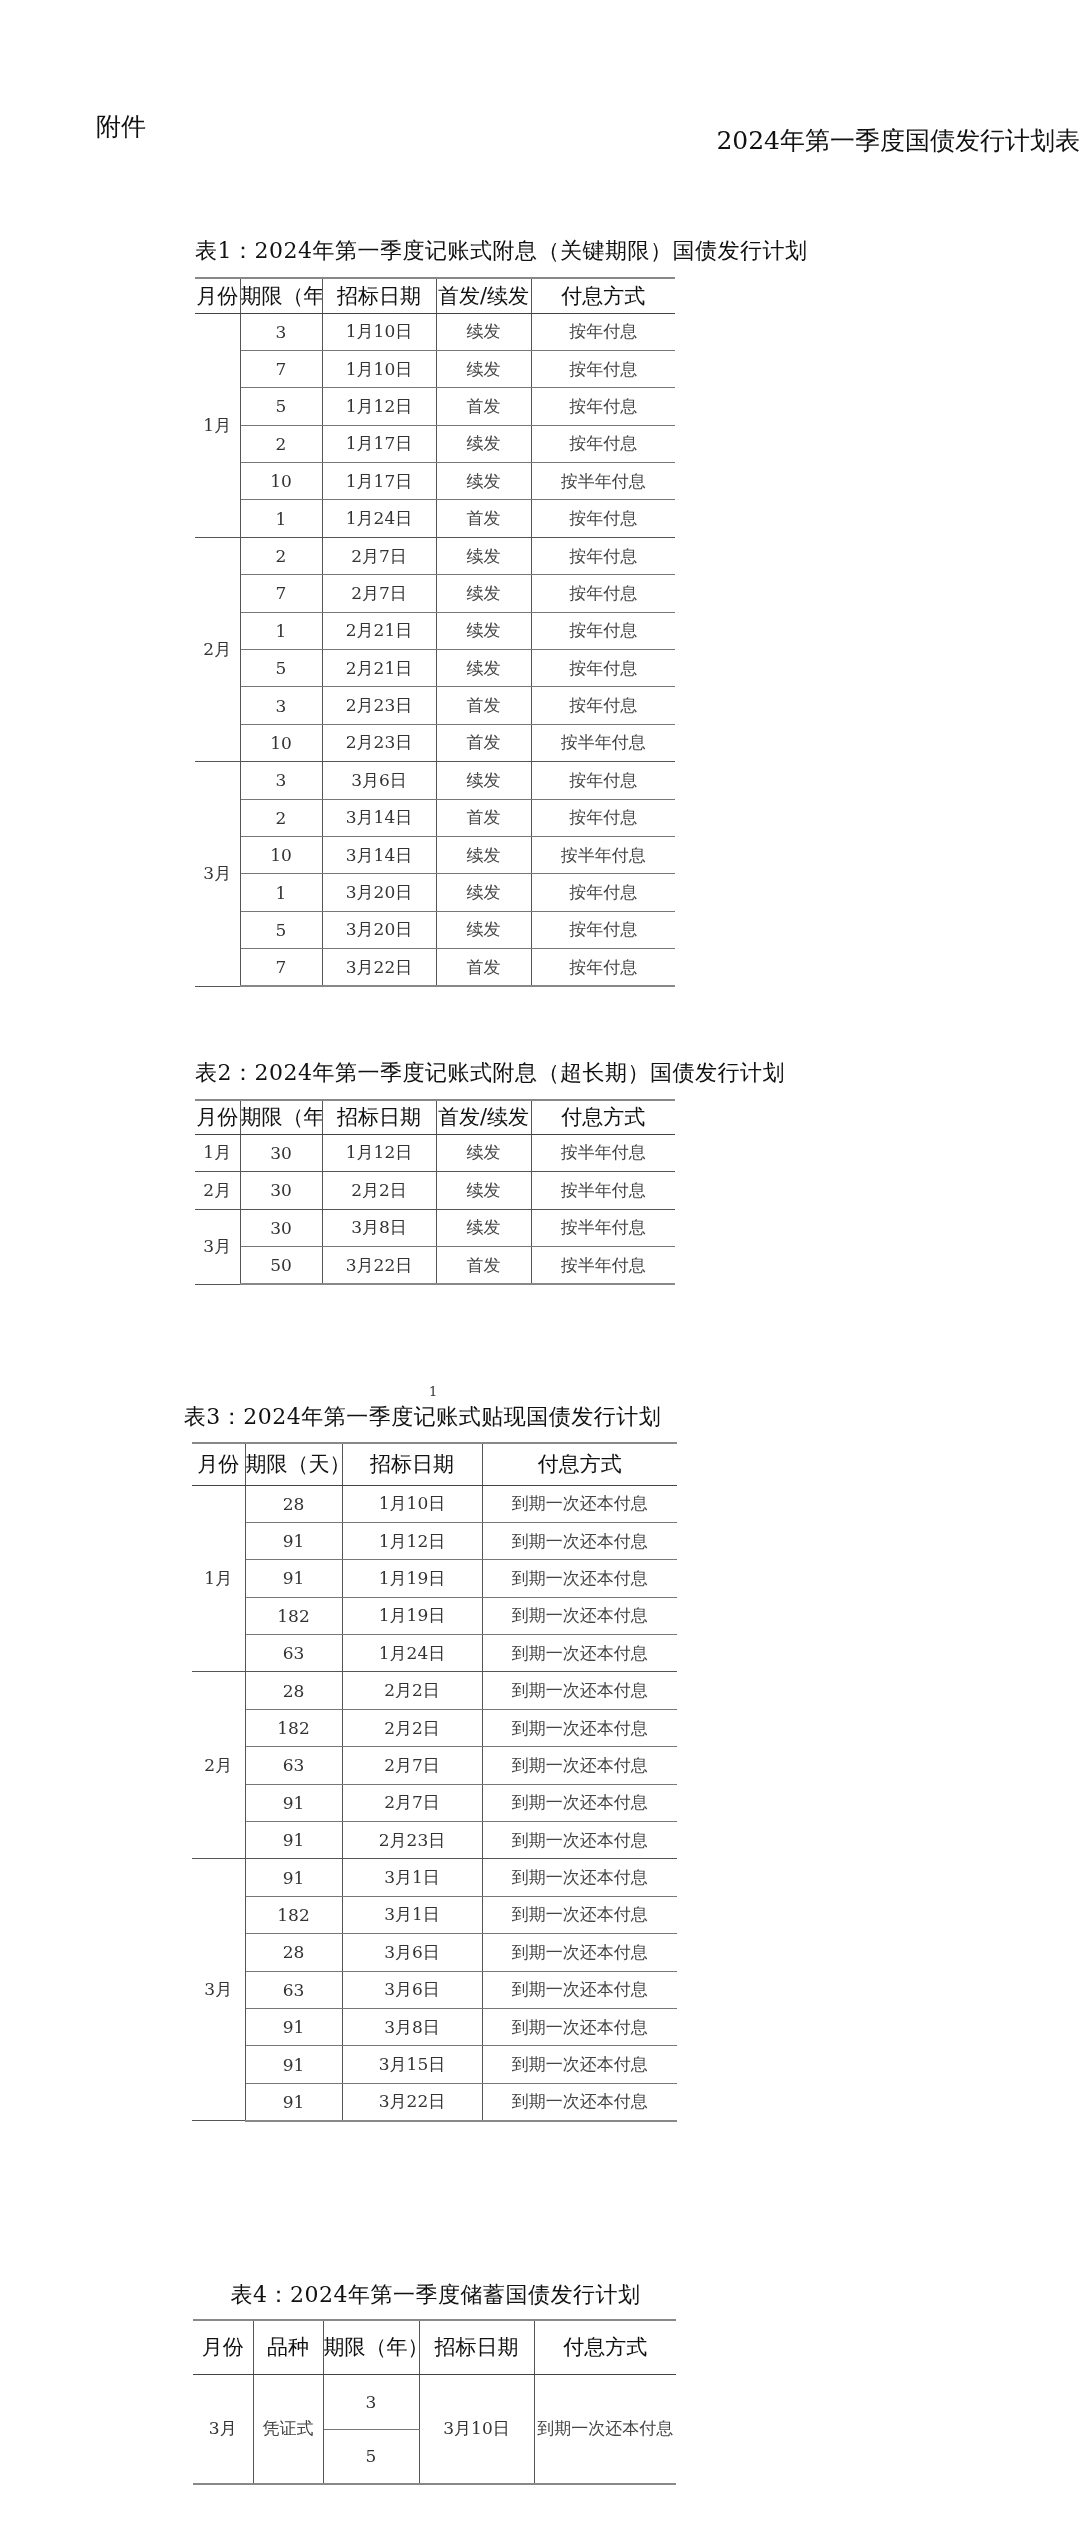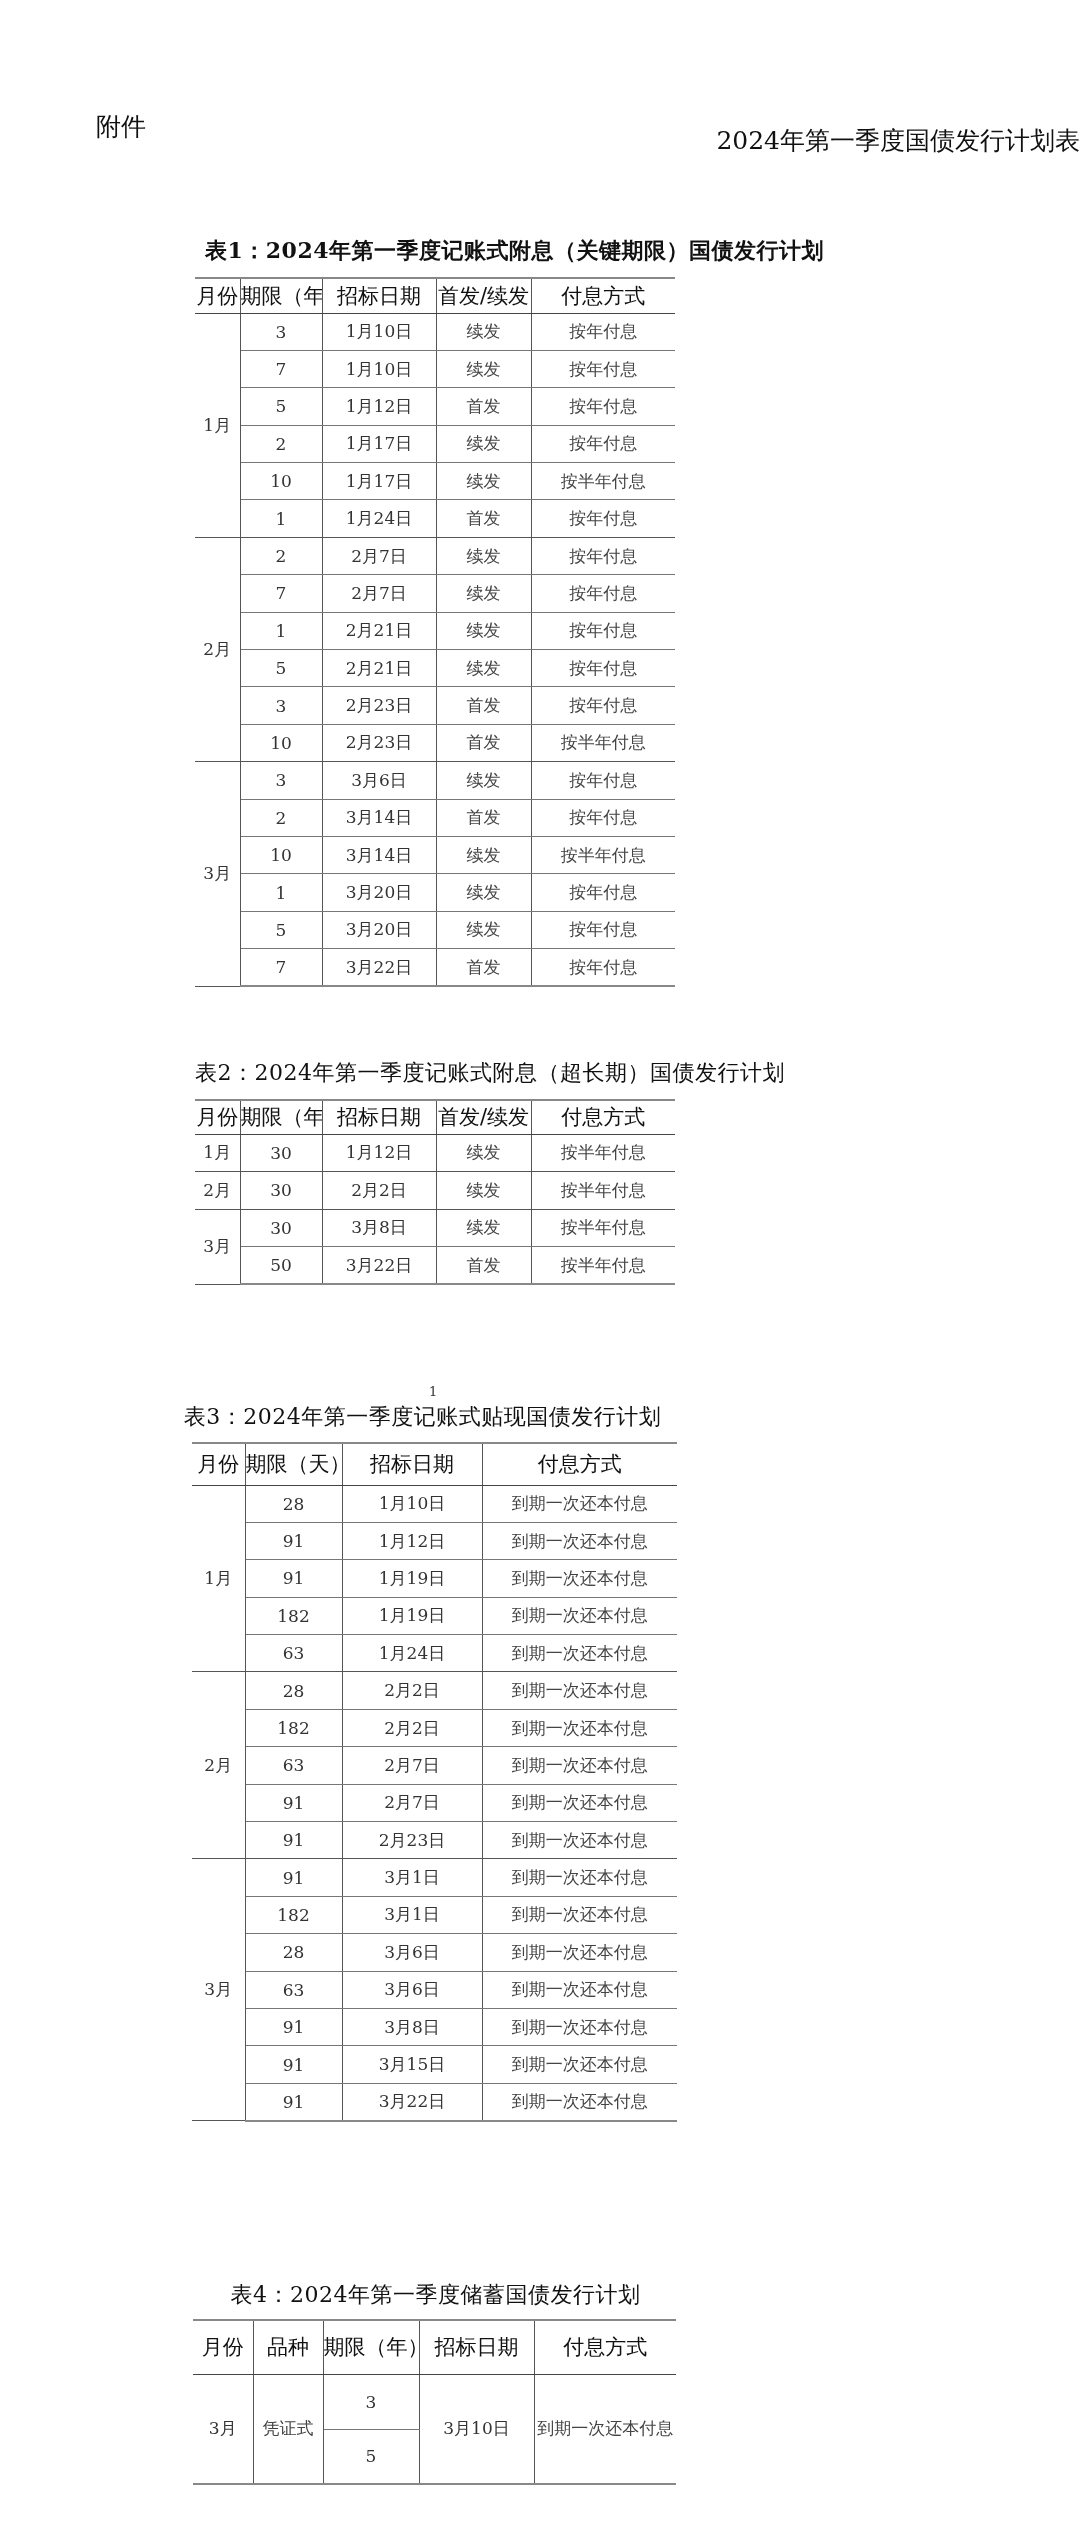--- a/index.html
+++ b/index.html
@@ -20,21 +20,21 @@
   table.grid tbody tr:last-child td, table.grid td.last { border-bottom:2px solid #888; }
   table.grid td.grp-end { border-bottom:1.5px solid #555; }
   .muted { color:#444; }
 </style>
 </head>
 <body>
 
 <div class="abs attach">附件</div>
 <div class="abs main-title">2024年第一季度国债发行计划表</div>
 
-<div class="abs tbl-title" style="top:236px; left:205px; width:480px;font-weight:bold;">表1：2024年第一季度记账式附息（关键期限）国债发行计划</div>
+<div class="abs tbl-title" style="top:236px; left:195px; width:480px;">表1：2024年第一季度记账式附息（关键期限）国债发行计划</div>
 <table class="grid" id="t1" style="left:195px; top:277px; width:480px;">
   <colgroup>
       <col style="width:45px">
       <col style="width:82px">
       <col style="width:114px">
       <col style="width:95px">
       <col style="width:144px">
     </colgroup>
   <thead>
       <tr style="height:35px">

